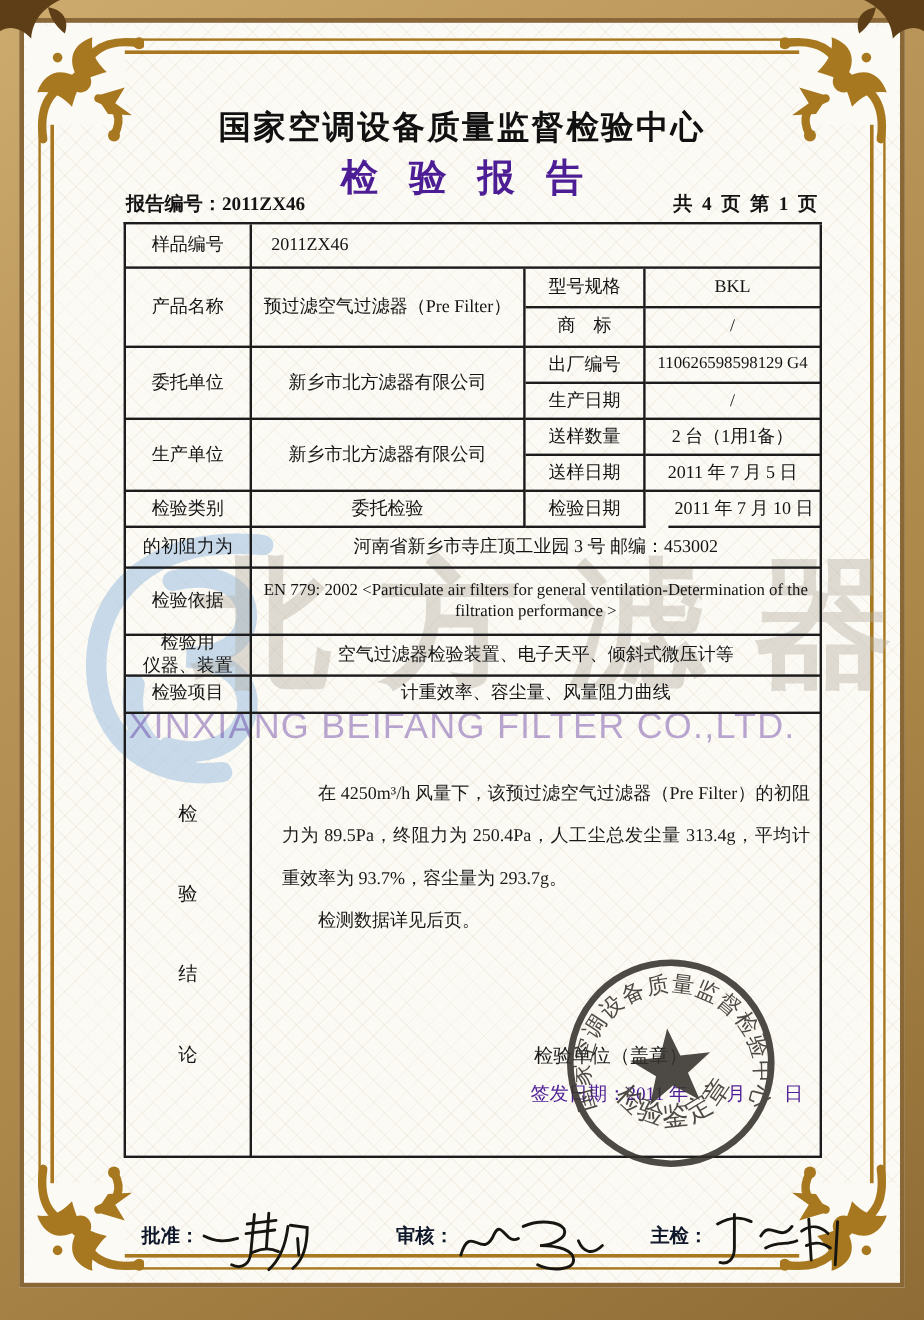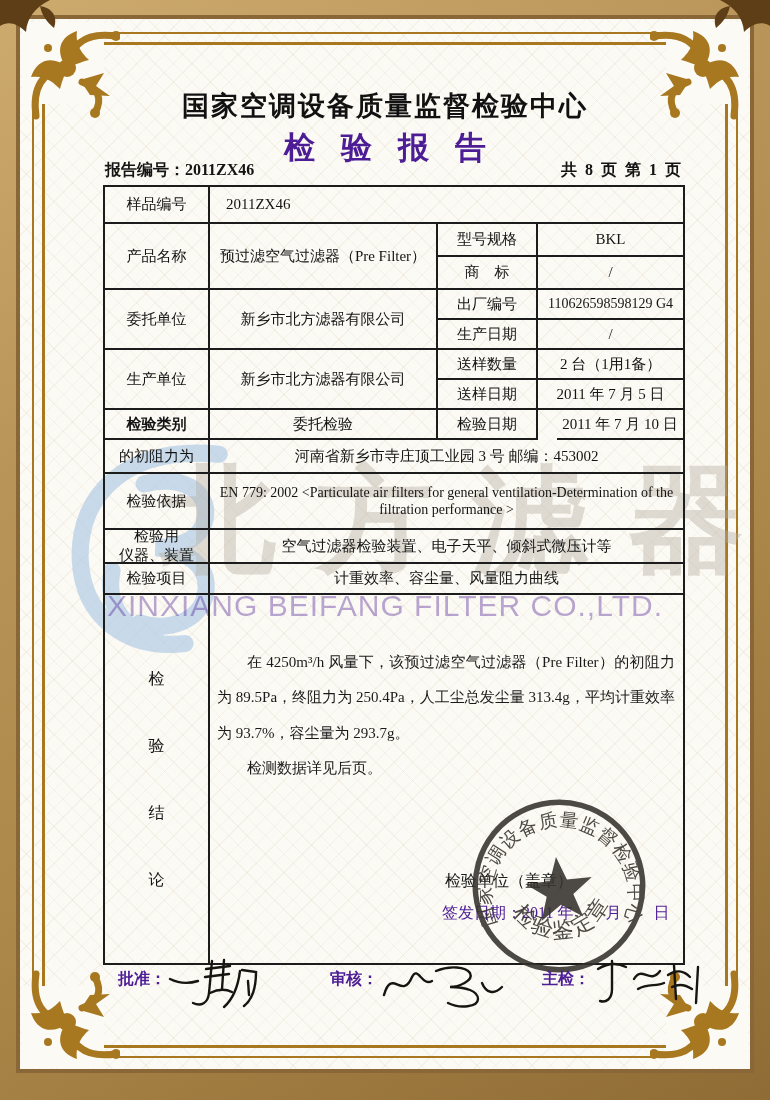--- a/index.html
+++ b/index.html
@@ -86,22 +86,22 @@
     margin:50px 8px 0 7px;font-size:15px;line-height:2.35;color:#1a1a1a;
     text-align:justify;
   }
   .concl-text p{margin:0;text-indent:2em;}
   .unit-line{position:absolute;left:235px;top:276px;font-size:16px;color:#1a1a1a;}
   .issue-line{position:absolute;left:232px;top:308px;font-size:16px;color:#4c1d95;}
   
   .stamp{position:absolute;left:258px;top:200px;width:182px;height:182px;z-index:6;
     transform:rotate(-6deg);opacity:.88;}
   
-  .sig-row{position:absolute;left:118px;right:80px;top:957px;z-index:5;display:flex;
-    align-items:center;font-size:16px;font-weight:bold;color:#4c1d95;}
+  .sig-row{position:absolute;left:118px;right:80px;top:1008px;z-index:5;display:flex;
+    align-items:center;font-size:16px;font-weight:bold;color:#0f172a;}
   .sig-group{display:flex;align-items:flex-start;}
   .sig-group .lbl{margin-top:12px;white-space:nowrap;} .sg-review{margin-left:60px;} .sg-chief{margin-left:34px;}
 </style>
 </head>
 <body>
 
 <div class="frame"></div>
 <div class="mat"></div>
 <div class="gb-outer"></div>
 <div class="gb-inner"></div>
@@ -196,21 +196,21 @@
     <path d="M58 118 C52 148 68 170 96 176"></path>
   </g>
 </svg>
 <div class="wm-cn">北方滤器</div>
 <div class="wm-en">XINXIANG BEIFANG FILTER CO.,LTD.</div>
 
 <div class="org-name">国家空调设备质量监督检验中心</div>
 <div class="report-title">检验报告</div>
 <div class="meta-row">
   <div class="meta-left"><span>报告编号：</span><span>2011ZX46</span></div>
-  <div class="meta-right">共 8 页 第 1 页</div>
+  <div class="meta-right">共 4 页 第 1 页</div>
 </div>
 
 <div class="report-table">
 
   <div class="cell" style="grid-column:1;grid-row:1;">样品编号</div>
   <div class="cell left" style="grid-column:2/5;grid-row:1;">2011ZX46</div>
 
   <div class="cell" style="grid-column:1;grid-row:2/4;">产品名称</div>
   <div class="cell" style="grid-column:2;grid-row:2/4;">预过滤空气过滤器（Pre Filter）</div>
   <div class="cell" style="grid-column:3;grid-row:2;">型号规格</div>
@@ -225,21 +225,21 @@
   <div class="cell" style="grid-column:3;grid-row:5;">生产日期</div>
   <div class="cell" style="grid-column:4;grid-row:5;">/</div>
 
   <div class="cell" style="grid-column:1;grid-row:6/8;">生产单位</div>
   <div class="cell" style="grid-column:2;grid-row:6/8;">新乡市北方滤器有限公司</div>
   <div class="cell" style="grid-column:3;grid-row:6;">送样数量</div>
   <div class="cell" style="grid-column:4;grid-row:6;">2 台（1用1备）</div>
   <div class="cell" style="grid-column:3;grid-row:7;">送样日期</div>
   <div class="cell" style="grid-column:4;grid-row:7;">2011 年 7 月 5 日</div>
 
-  <div class="cell" style="grid-column:1;grid-row:8;font-weight:bold;">检验类别</div>
+  <div class="cell" style="grid-column:1;grid-row:8;">检验类别</div>
   <div class="cell" style="grid-column:2;grid-row:8;">委托检验</div>
   <div class="cell" style="grid-column:3;grid-row:8;">检验日期</div>
   <div class="cell" style="grid-column:4;grid-row:8;margin-left:19px;">2011 年 7 月 10 日</div>
 
   <div class="cell" style="grid-column:1;grid-row:9;">的初阻力为</div>
   <div class="cell" style="grid-column:2/5;grid-row:9;">河南省新乡市寺庄顶工业园 3 号  邮编：453002</div>
 
   <div class="cell" style="grid-column:1;grid-row:10;">检验依据</div>
   <div class="cell small" style="grid-column:2/5;grid-row:10;">EN 779: 2002 &lt;Particulate air filters for general ventilation-Determination of the filtration performance &gt;</div>
 
@@ -251,21 +251,21 @@
 
   <div class="cell" style="grid-column:1;grid-row:12;">检验项目</div>
   <div class="cell" style="grid-column:2/5;grid-row:12;">计重效率、容尘量、风量阻力曲线</div>
 
   <div class="cell vlabel" style="grid-column:1;grid-row:13;">
     <span>检</span>
     <span>验</span>
     <span>结</span>
     <span>论</span>
   </div>
-  <div class="cell concl" style="grid-column:2/5;grid-row:13;">
+  <div class="cell concl" style="grid-column:2/5;grid-row:13;padding-left:18px;">
     <div class="concl-text">
       <p>在 4250m³/h 风量下，该预过滤空气过滤器（Pre Filter）的初阻力为 89.5Pa，终阻力为 250.4Pa，人工尘总发尘量 313.4g，平均计重效率为 93.7%，容尘量为 293.7g。</p>
       <p>检测数据详见后页。</p>
     </div>
     <div class="unit-line">检验单位（盖章）</div>
     <div class="issue-line">签发日期：2011 年　　月　　日</div>
     <svg class="stamp" viewBox="0 0 200 200">
       <circle cx="100" cy="100" r="92" fill="none" stroke="#35312c" stroke-width="6"></circle>
       <defs>
         <path id="arcTop" d="M 30 140 A 76 76 0 1 1 170 140" fill="none"></path>

